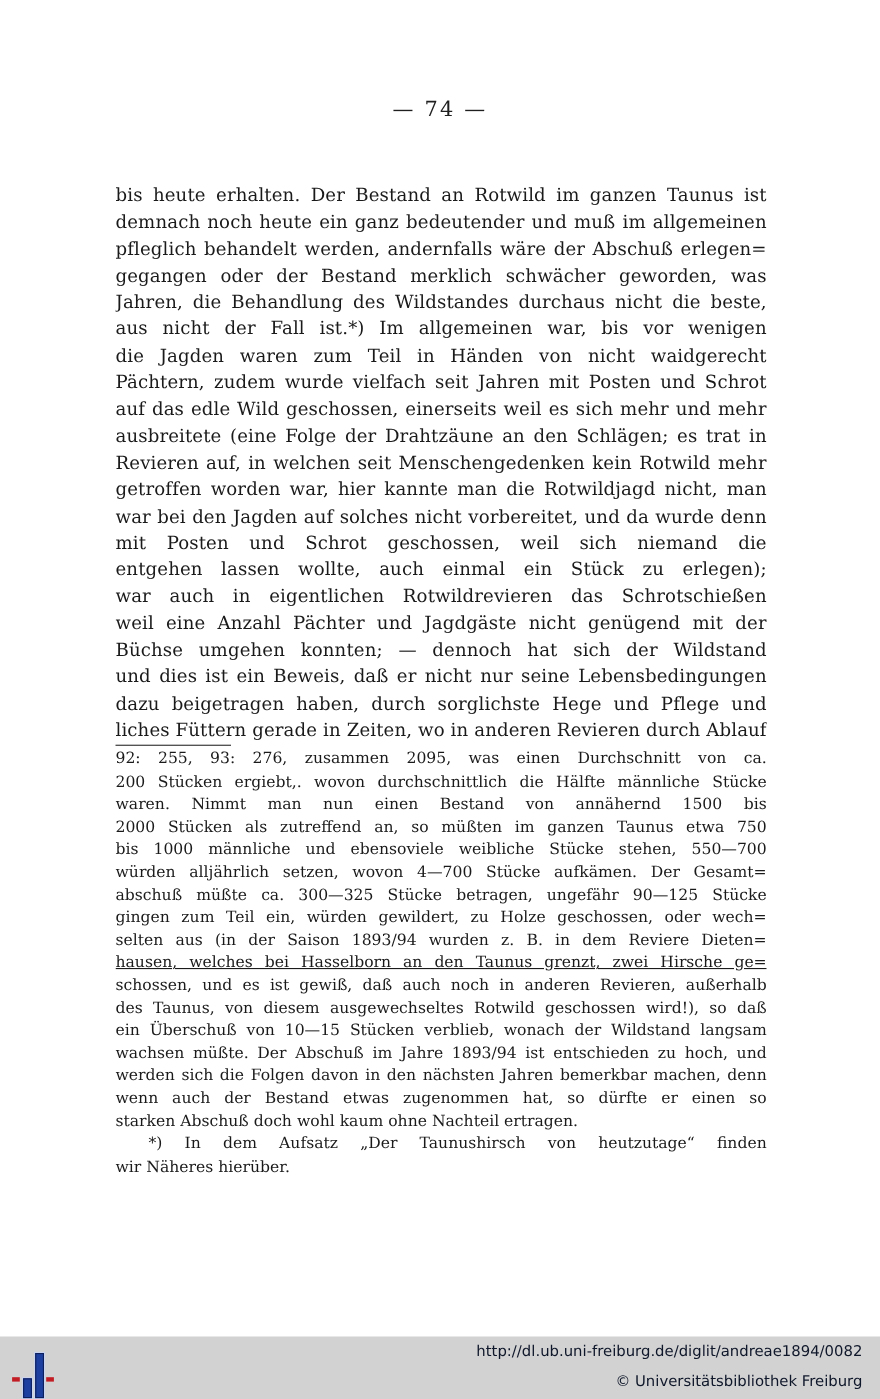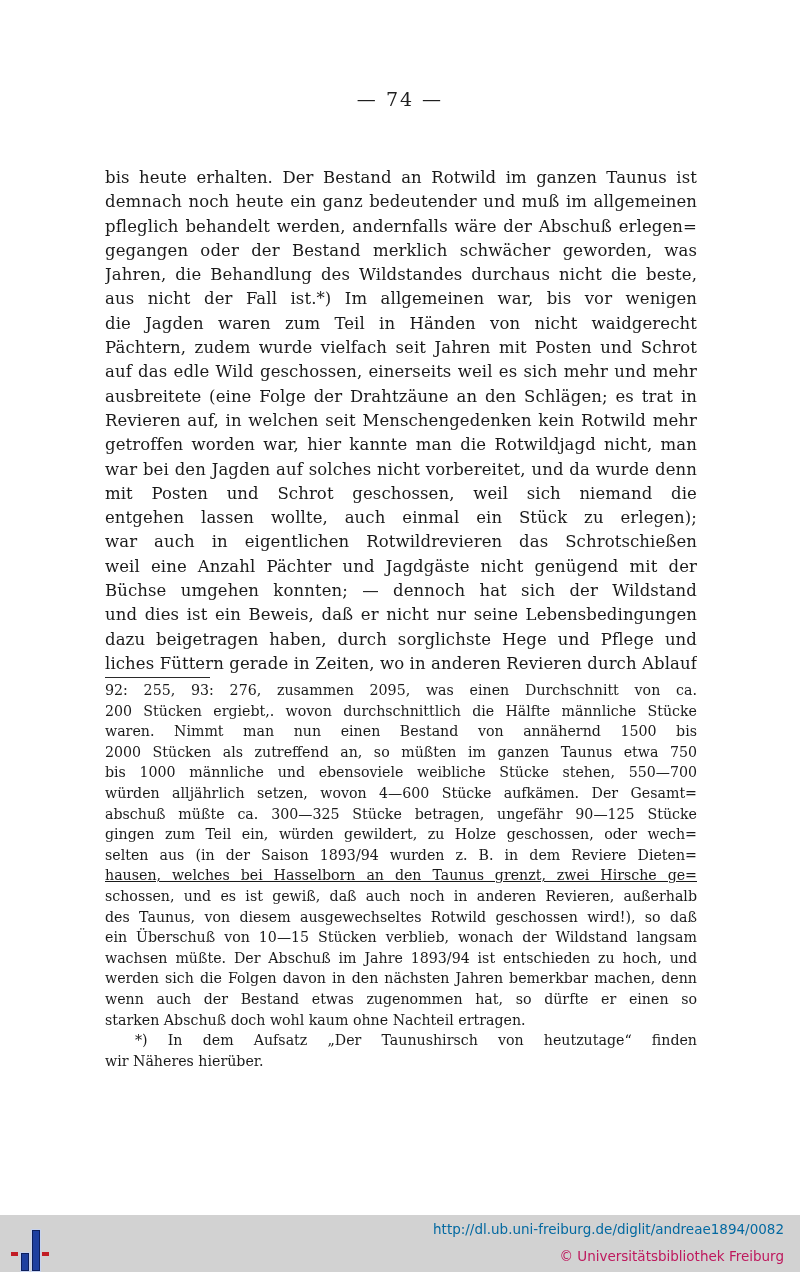--- a/index.html
+++ b/index.html
@@ -36,25 +36,25 @@
   .fline.left { text-align-last: left; }
   .fline.indent { padding-left: 30px; }
   .footer {
     position: absolute; left: 0; top: 1215px; width: 800px; height: 57px;
     background: #d2d2d2;
   }
   .logo { position: absolute; left: 8px; top: 12px; width: 46px; height: 44px; }
   .logo .bar { position: absolute; background: #1d3fa0; border: 1px solid #0d1f5c; box-shadow: 0 0 0 1px #c7d3f0; }
   .logo .dash { position: absolute; background: #c21d25; height: 4px; width: 7px; }
   .footer-url {
-    position: absolute; right: 16px; top: 6px; font-size: 13.5px; color: #0369a1;
+    position: absolute; right: 16px; top: 6px; font-size: 13.5px; color: #0f172a;
     font-family: "DejaVu Sans", "Liberation Sans", sans-serif;
   }
   .footer-copy {
-    position: absolute; right: 16px; top: 33px; font-size: 13.5px; color: #be185d;
+    position: absolute; right: 16px; top: 33px; font-size: 13.5px; color: #0f172a;
     font-family: "DejaVu Sans", "Liberation Sans", sans-serif;
   }
 </style>
 </head>
 <body>
 
 <div class="page-number">— 74 —</div>
 
 <div class="body-text">
   <div class="line" style="white-space: normal; margin-top: 37px;">bis heute erhalten. Der Bestand an Rotwild im ganzen Taunus ist</div>
@@ -81,21 +81,21 @@
 </div>
 
 <div class="rule"></div>
 
 <div class="footnotes">
   <div class="fline" style="white-space: normal;">92: 255, 93: 276, zusammen 2095, was einen Durchschnitt von ca.</div>
   <div class="fline" style="white-space: normal;">200 Stücken ergiebt,. wovon durchschnittlich die Hälfte männliche Stücke</div>
   <div class="fline" style="white-space: normal;">waren. Nimmt man nun einen Bestand von annähernd 1500 bis</div>
   <div class="fline" style="white-space: normal;">2000 Stücken als zutreffend an, so müßten im ganzen Taunus etwa 750</div>
   <div class="fline" style="white-space: normal;">bis 1000 männliche und ebensoviele weibliche Stücke stehen, 550—700</div>
-  <div class="fline" style="white-space: normal;">würden alljährlich setzen, wovon 4—600 Stücke aufkämen. Der Gesamt=</div>
+  <div class="fline" style="white-space: normal;">würden alljährlich setzen, wovon 4—700 Stücke aufkämen. Der Gesamt=</div>
   <div class="fline" style="white-space: normal;">abschuß müßte ca. 300—325 Stücke betragen, ungefähr 90—125 Stücke</div>
   <div class="fline" style="white-space: normal;">gingen zum Teil ein, würden gewildert, zu Holze geschossen, oder wech=</div>
   <div class="fline" style="white-space: normal;">selten aus (in der Saison 1893/94 wurden z. B. in dem Reviere Dieten=</div>
   <div class="fline" style="white-space: normal; text-decoration: underline;">hausen, welches bei Hasselborn an den Taunus grenzt, zwei Hirsche ge=</div>
   <div class="fline" style="white-space: normal;">schossen, und es ist gewiß, daß auch noch in anderen Revieren, außerhalb</div>
   <div class="fline" style="white-space: normal;">des Taunus, von diesem ausgewechseltes Rotwild geschossen wird!), so daß</div>
   <div class="fline" style="white-space: normal;">ein Überschuß von 10—15 Stücken verblieb, wonach der Wildstand langsam</div>
   <div class="fline" style="white-space: normal;">wachsen müßte. Der Abschuß im Jahre 1893/94 ist entschieden zu hoch, und</div>
   <div class="fline" style="white-space: normal;">werden sich die Folgen davon in den nächsten Jahren bemerkbar machen, denn</div>
   <div class="fline" style="white-space: normal;">wenn auch der Bestand etwas zugenommen hat, so dürfte er einen so</div>

